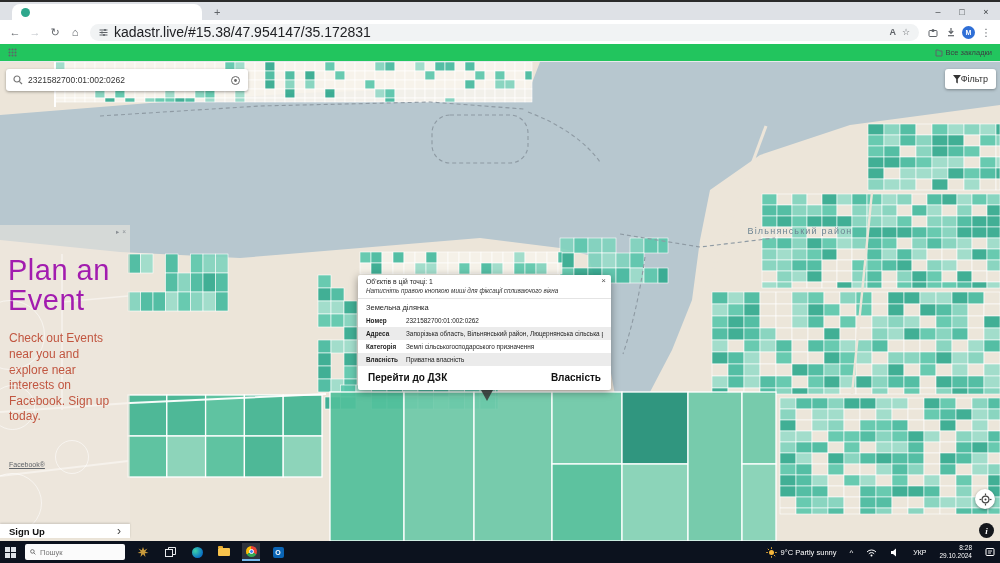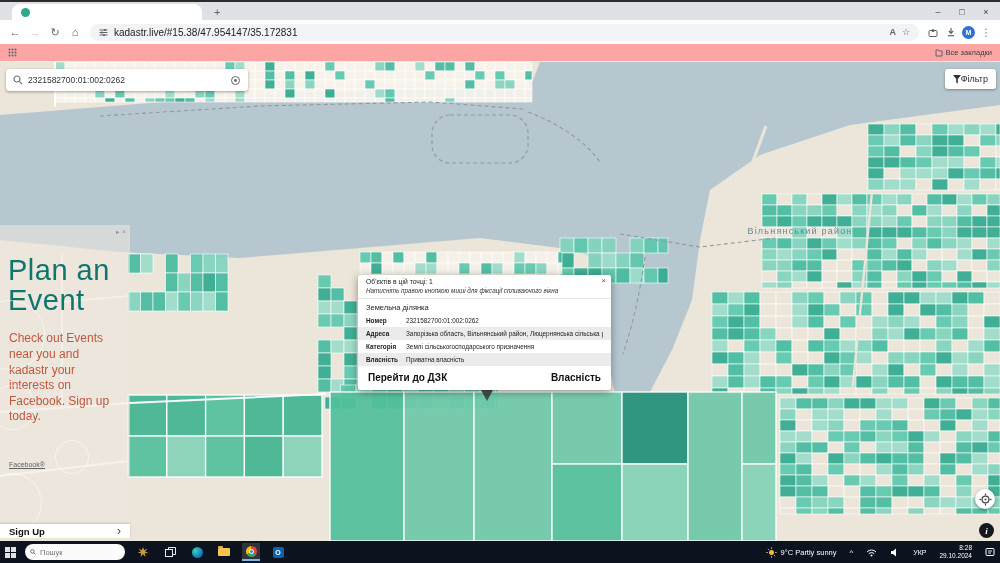--- a/index.html
+++ b/index.html
@@ -13,27 +13,27 @@
 .tabtitle{font-size:8px;color:#3c4043;flex:1;white-space:nowrap;overflow:hidden}
 .newtab{margin-left:8px;color:#5f6368;font-size:11px;line-height:15px;padding:0 4px}
 .winctl{position:absolute;right:2px;top:3px;display:flex}
 .winctl .wc{width:24px;text-align:center;font-size:9px;color:#3c4043;line-height:14px}
 
 
 .toolbar{height:24px;background:#fff;display:flex;align-items:center;padding:0 5px}
 .nav{width:20px;text-align:center;font-size:11px;color:#5f6368}
 .nav.dis{color:#c0c4c9}
 .pill{flex:1;height:17px;margin:0 5px;background:#f1f3f4;border-radius:9px;display:flex;align-items:center;padding:0 9px;gap:6px;min-width:0}
-.url{flex:1;font-size:10px;color:#202124;white-space:nowrap;overflow:hidden}
+.url{flex:1;font-size:14px;color:#202124;white-space:nowrap;overflow:hidden}
 .pic{color:#5f6368;font-size:9px;line-height:1}
 .tbi{width:18px;display:flex;justify-content:center;align-items:center;color:#5f6368;font-size:10px}
 .avatar{width:13px;height:13px;border-radius:50%;background:#2f6fd6;color:#fff;font-size:7px;font-weight:bold;display:flex;align-items:center;justify-content:center;margin:0 2px}
 
 
-.bookbar{height:18px;background:#fca5a5;border-bottom:1px solid #e8eaed;display:flex;align-items:center;padding:0 8px}
+.bookbar{height:18px;background:#22c55e;border-bottom:1px solid #e8eaed;display:flex;align-items:center;padding:0 8px}
 .allbm{margin-left:auto;display:flex;align-items:center;gap:3px;font-size:7.5px;color:#3c4043}
 
 
 .map{position:relative;flex:1;background:#ece5d9;overflow:hidden}
 .map svg.base{position:absolute;left:0;top:0}
 .searchbox{position:absolute;left:6px;top:7px;width:242px;height:22px;background:#fff;border-radius:3px;box-shadow:0 1px 3px rgba(0,0,0,.35);display:flex;align-items:center;gap:5px;padding:0 7px;z-index:5}
 .searchbox input{flex:1;border:0;outline:0;background:transparent;font-size:8.5px;color:#333;font-family:inherit;min-width:0}
 .filterbtn{position:absolute;right:4px;top:7px;height:20px;background:#fff;border-radius:3px;box-shadow:0 1px 3px rgba(0,0,0,.35);display:flex;align-items:center;padding:0 8px;font-size:9px;color:#2b2b2b;z-index:5}
 
 
@@ -44,34 +44,34 @@
 .ptitle{padding:4px 8px 2px;font-size:7.5px;font-weight:normal}
 .prow{display:flex;padding:2.5px 8px;font-size:6.4px;line-height:1.25}
 .prow.alt{background:#ebebeb}
 .plbl{width:40px;flex:none;font-weight:bold}
 .pval{flex:1;white-space:nowrap;overflow:hidden}
 .pacts{display:flex;justify-content:space-between;align-items:center;padding:6px 10px 7px;font-size:10px;font-weight:bold;color:#111}
 
 
 .ad{position:absolute;left:0;top:163px;width:130px;height:313px;z-index:4;background:rgba(238,232,222,.55)}
 .adbadge{position:absolute;top:3px;right:4px;display:flex;gap:3px;font-size:6.5px;color:#8a8f94}
-.adtitle{margin:30px 0 16px 8px;font-size:29px;line-height:1.04;color:#0f766e;letter-spacing:.5px}
+.adtitle{margin:30px 0 16px 8px;font-size:29px;line-height:1.04;color:#a21caf;letter-spacing:.5px}
 .adbody{margin:15px 9px 0 9px;font-size:12px;line-height:1.3;color:#c15640}
 .adbrand{position:absolute;left:9px;top:236px;font-size:7px;color:#5f6368;text-decoration:underline}
 .adcta{position:absolute;left:0;bottom:0;width:100%;height:14px;background:#fff;display:flex;align-items:center;justify-content:space-between;padding:0 9px;font-size:9.5px;font-weight:bold;color:#111;box-shadow:0 -1px 2px rgba(0,0,0,.15)}
 .adcirc{position:absolute;border:1px solid rgba(255,255,255,.55);border-radius:50%}
 
 
 .locatebtn{position:absolute;right:5px;top:427px;width:20px;height:20px;border-radius:50%;background:#fff;box-shadow:0 1px 3px rgba(0,0,0,.4);display:flex;align-items:center;justify-content:center;z-index:5}
 .infobtn{position:absolute;right:6px;top:461px;width:15px;height:15px;border-radius:50%;background:#14171c;color:#fff;font-size:9px;font-weight:bold;font-style:italic;font-family:"Liberation Serif",serif;display:flex;align-items:center;justify-content:center;z-index:5}
 
 
 .taskbar{height:22px;background:#0c121e;display:flex;align-items:center;color:#fff}
 .tleft{display:flex;align-items:center;gap:9px;padding-left:5px}
-.tsearch{width:100px;height:16px;background:#fbfbfb;border-radius:8px;display:flex;align-items:center;gap:4px;padding:0 5px}
+.tsearch{width:100px;height:16px;background:#fbfbfb;border-radius:2px;display:flex;align-items:center;gap:4px;padding:0 5px}
 .tsearch input{border:0;outline:0;background:transparent;font-size:7.5px;color:#444;width:80px;font-family:inherit}
 .appico{width:18px;height:18px;display:flex;align-items:center;justify-content:center}
 .appico.active{background:rgba(255,255,255,.14);border-bottom:2px solid #76b9ed}
 .folder{width:12px;height:8px;background:#f9c44d;border-radius:1px;position:relative}
 .folder:before{content:"";position:absolute;top:-2px;left:0;width:5px;height:2px;background:#e8ab2e;border-radius:1px 1px 0 0}
 .chrome{width:11px;height:11px;border-radius:50%;background:conic-gradient(#ea4335 0 120deg,#34a853 0 240deg,#fbbc05 0 360deg);position:relative}
 .chrome:after{content:"";position:absolute;inset:3px;border-radius:50%;background:#4285f4;border:1px solid #fff}
 .edge{width:11px;height:11px;border-radius:50%;background:radial-gradient(circle at 30% 35%,#3dd3a7,#0b72c4 70%)}
 .outlook{width:11px;height:11px;background:#0a64b4;border-radius:2px;color:#fff;font-size:7px;font-weight:bold;display:flex;align-items:center;justify-content:center}
 .tright{margin-left:auto;display:flex;align-items:center;gap:13px;padding-right:5px}
@@ -1119,21 +1119,21 @@
       <div class="adcirc" style="left:55px;top:215px;width:34px;height:34px"></div>
       <div class="adcirc" style="left:-18px;top:248px;width:60px;height:60px"></div>
       <div class="adbadge">
         <span>▸</span>
         <span>×</span>
       </div>
       <div class="adtitle">
         <div>Plan an</div>
         <div>Event</div>
       </div>
-      <div class="adbody">Check out Events near you and kadastr your interests on Facebook. Sign up today.</div>
+      <div class="adbody">Check out Events near you and explore near interests on Facebook. Sign up today.</div>
       <span class="adbrand">Facebook®</span>
       <div class="adcta">
         <span>Sign Up</span>
         <span style="font-size:12px;color:#444;font-weight:normal">›</span>
       </div>
     </div>
 
     <div class="locatebtn">
       <svg width="13" height="13" viewBox="0 0 13 13">
         <circle cx="6.5" cy="6.5" r="3.4" fill="none" stroke="#444" stroke-width="1.2"></circle>

